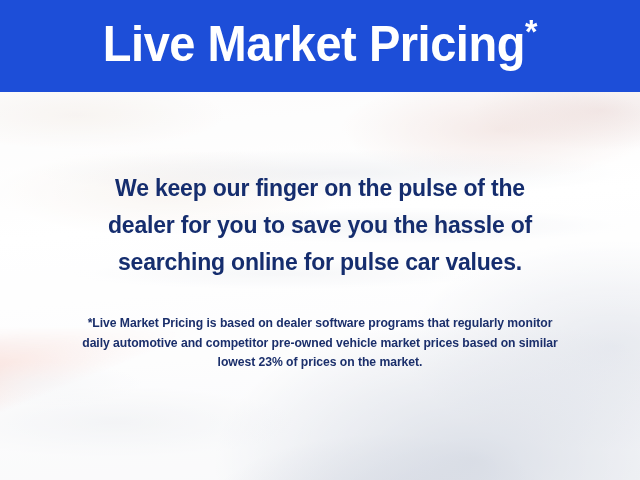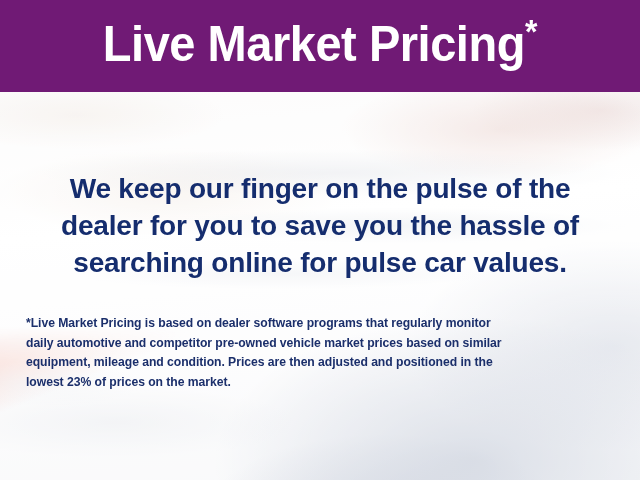--- a/index.html
+++ b/index.html
@@ -72,21 +72,21 @@
     background: rgba(255,255,255,0.42);
   }
 
   
   .header-band {
     position: absolute;
     left: 0;
     top: 0;
     width: 640px;
     height: 92px;
-    background: #701a75;
+    background: #1d4ed8;
     display: flex;
     align-items: center;
     justify-content: center;
     box-sizing: border-box;
     z-index: 5;
   }
   .header-title {
     color: #ffffff;
     font-family: "Liberation Sans", sans-serif;
     font-weight: bold;
@@ -118,35 +118,35 @@
   .headline {
     position: absolute;
     left: 0;
     top: 78px;
     width: 640px;
     margin: 0;
     text-align: center;
     color: #152d6e;
     font-family: "Liberation Sans", sans-serif;
     font-weight: bold;
-    font-size: 28px;
+    font-size: 23px;
     line-height: 37px;
     letter-spacing: -0.2px;
     padding: 0 18px;
     box-sizing: border-box;
   }
   .headline .hl-line { display: block; }
 
   .disclaimer {
     position: absolute;
     left: 0;
     top: 222px;
     width: 640px;
     margin: 0;
-    text-align: left;
+    text-align: center;
     color: #1b2f6b;
     font-family: "Liberation Sans", sans-serif;
     font-weight: bold;
     font-size: 12.2px;
     line-height: 19.5px;
     letter-spacing: -0.05px;
     padding: 0 26px;
     box-sizing: border-box;
   }
   .disclaimer .dc-line { display: block; }
@@ -171,18 +171,17 @@
 
     <p class="headline">
       <span class="hl-line">We keep our finger on the pulse of the</span>
       <span class="hl-line">dealer for you to save you the hassle of</span>
       <span class="hl-line">searching online for pulse car values.</span>
     </p>
 
     <p class="disclaimer">
       <span class="dc-line">*Live Market Pricing is based on dealer software programs that regularly monitor</span>
       <span class="dc-line">daily automotive and competitor pre-owned vehicle market prices based on similar</span>
-      <span class="dc-line">equipment, mileage and condition. Prices are then adjusted and positioned in the</span>
       <span class="dc-line">lowest 23% of prices on the market.</span>
     </p>
 
   </div>
 </div>
 
 </body></html>

